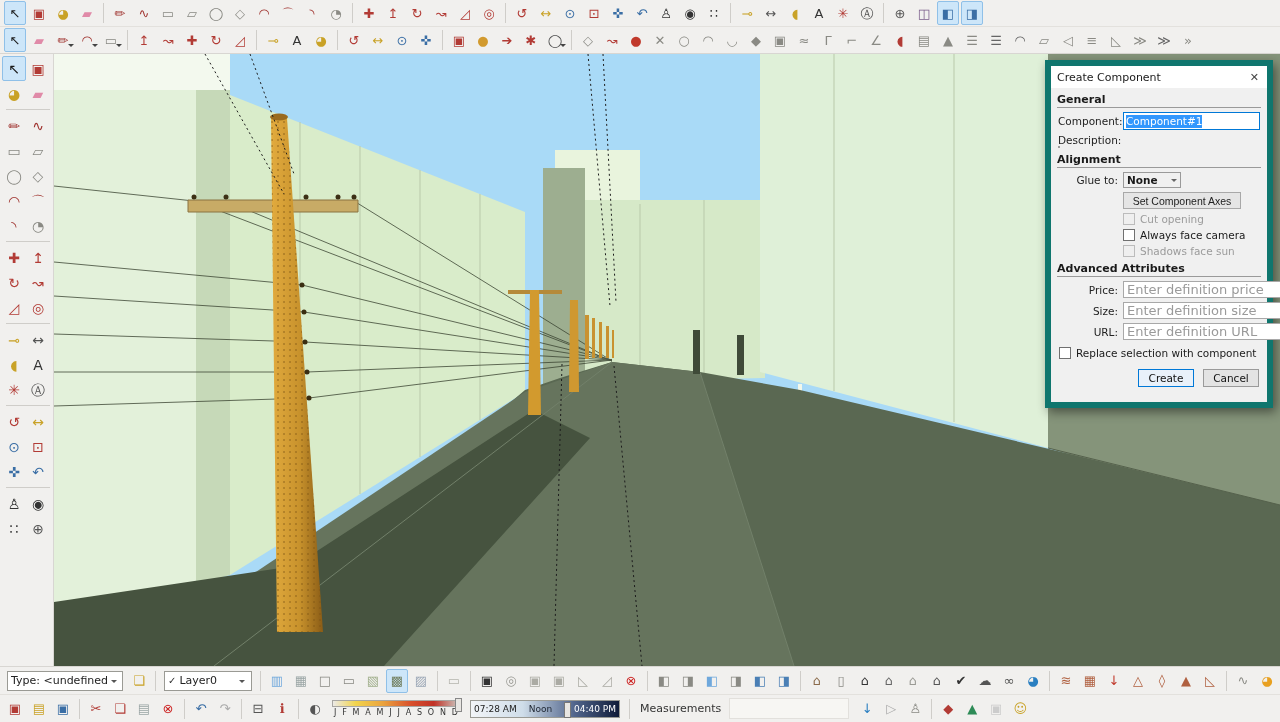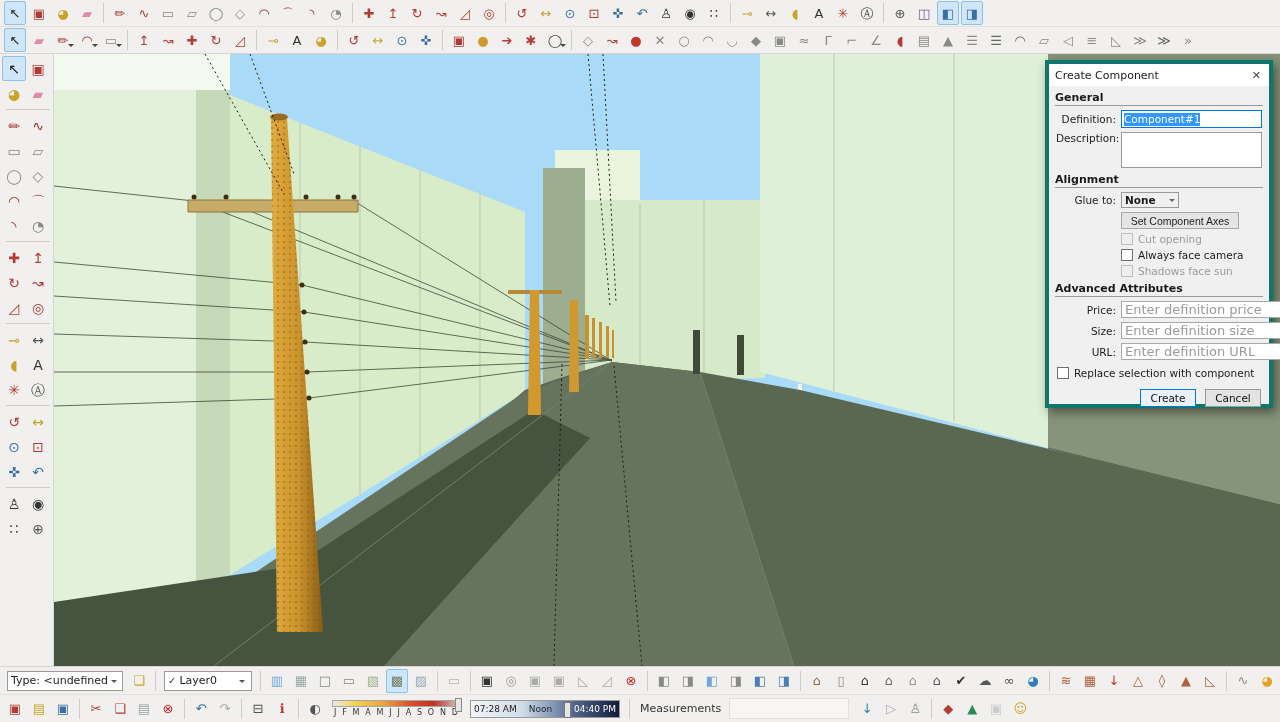--- a/index.html
+++ b/index.html
@@ -44,28 +44,28 @@
   .t-start{color:#222;margin-left:3px;}
   .t-mid{color:#1c2430;position:absolute;left:47%;transform:translateX(-50%);}
   .t-end{color:#fff;margin-left:auto;margin-right:3px;}
   .t-handle{position:absolute;top:1px;width:5px;height:14px;background:#e8e6e2;border:1px solid #777;}
   .meas-label{font-size:11px;color:#333;margin:0 8px 0 6px;flex:0 0 auto;}
   .meas-input{width:118px;height:19px;background:#f7f6f3;border:1px solid #e2e0dc;margin-right:6px;flex:0 0 auto;}
   
   #viewport{position:absolute;left:54px;top:54px;width:1226px;height:612px;background:var(--sky);}
   
   #dialog{position:absolute;left:1045px;top:60px;width:228px;height:348px;background:#f0f0f0;
-    border:4px solid #0f766e;box-shadow:3px 4px 10px rgba(0,0,0,.45);font-size:11px;color:#1a1a1a;
+    border:6px solid #0f766e;box-shadow:3px 4px 10px rgba(0,0,0,.45);font-size:11px;color:#1a1a1a;
     box-sizing:border-box;}
   .dlg-title{height:22px;background:#ffffff;display:flex;align-items:center;padding:0 6px;font-size:11px;}
   .dlg-close{margin-left:auto;color:#444;font-size:11px;cursor:default;padding:0 2px;}
   .grp{margin:5px 6px 2px;border-bottom:1px solid #9a9a9a;padding-bottom:1px;font-weight:bold;font-size:11px;}
   .row{display:flex;align-items:center;margin:4px 7px 0;}
   .row label{width:60px;text-align:right;margin-right:5px;font-size:10.5px;color:#222;flex:0 0 auto;}
-  .row.top{align-items:flex-start;}
+  .row.top{align-items:flex-start;flex-direction:column;}
   .definput{flex:1;height:16px;border:1px solid #0078d7;background:#fff;display:flex;align-items:center;padding:0 2px;}
   .seltext{background:#3297fd;color:#fff;font-size:10.5px;line-height:13px;}
   .descarea{flex:1;height:34px;border:1px solid #9a9a9a;background:#fff;}
   .gluedd{width:58px;height:16px;border:1px solid #9a9a9a;background:#f0f0f0;display:flex;
     align-items:center;padding:0 3px;font-size:10.5px;box-sizing:border-box;font-weight:bold;}
   .caret2{margin-left:auto;}
   .caret2::after{content:"";display:block;border:3px solid transparent;border-top-color:#666;margin-top:3px;}
   .axesbtn{width:118px;height:17px;font-size:10.5px;background:#e5e5e5;border:1px solid #a8a8a8;
     font-family:Liberation Sans, sans-serif;color:#222;}
   .ckrow{display:flex;align-items:center;margin:4px 0 0 72px;font-size:10.5px;}
@@ -584,21 +584,21 @@
 </div>
 
 <div id="dialog">
   <div class="dlg-title">
     <span>Create Component</span>
     <span class="dlg-close">✕</span>
   </div>
 
   <div class="grp"><span>General</span></div>
   <div class="row">
-    <label>Definition:</label>
+    <label>Component:</label>
     <div class="definput">
       <span class="seltext">Component#1</span>
     </div>
   </div>
   <div class="row top">
     <label>Description:</label>
     <div class="descarea"></div>
   </div>
 
   <div class="grp"><span>Alignment</span></div>

